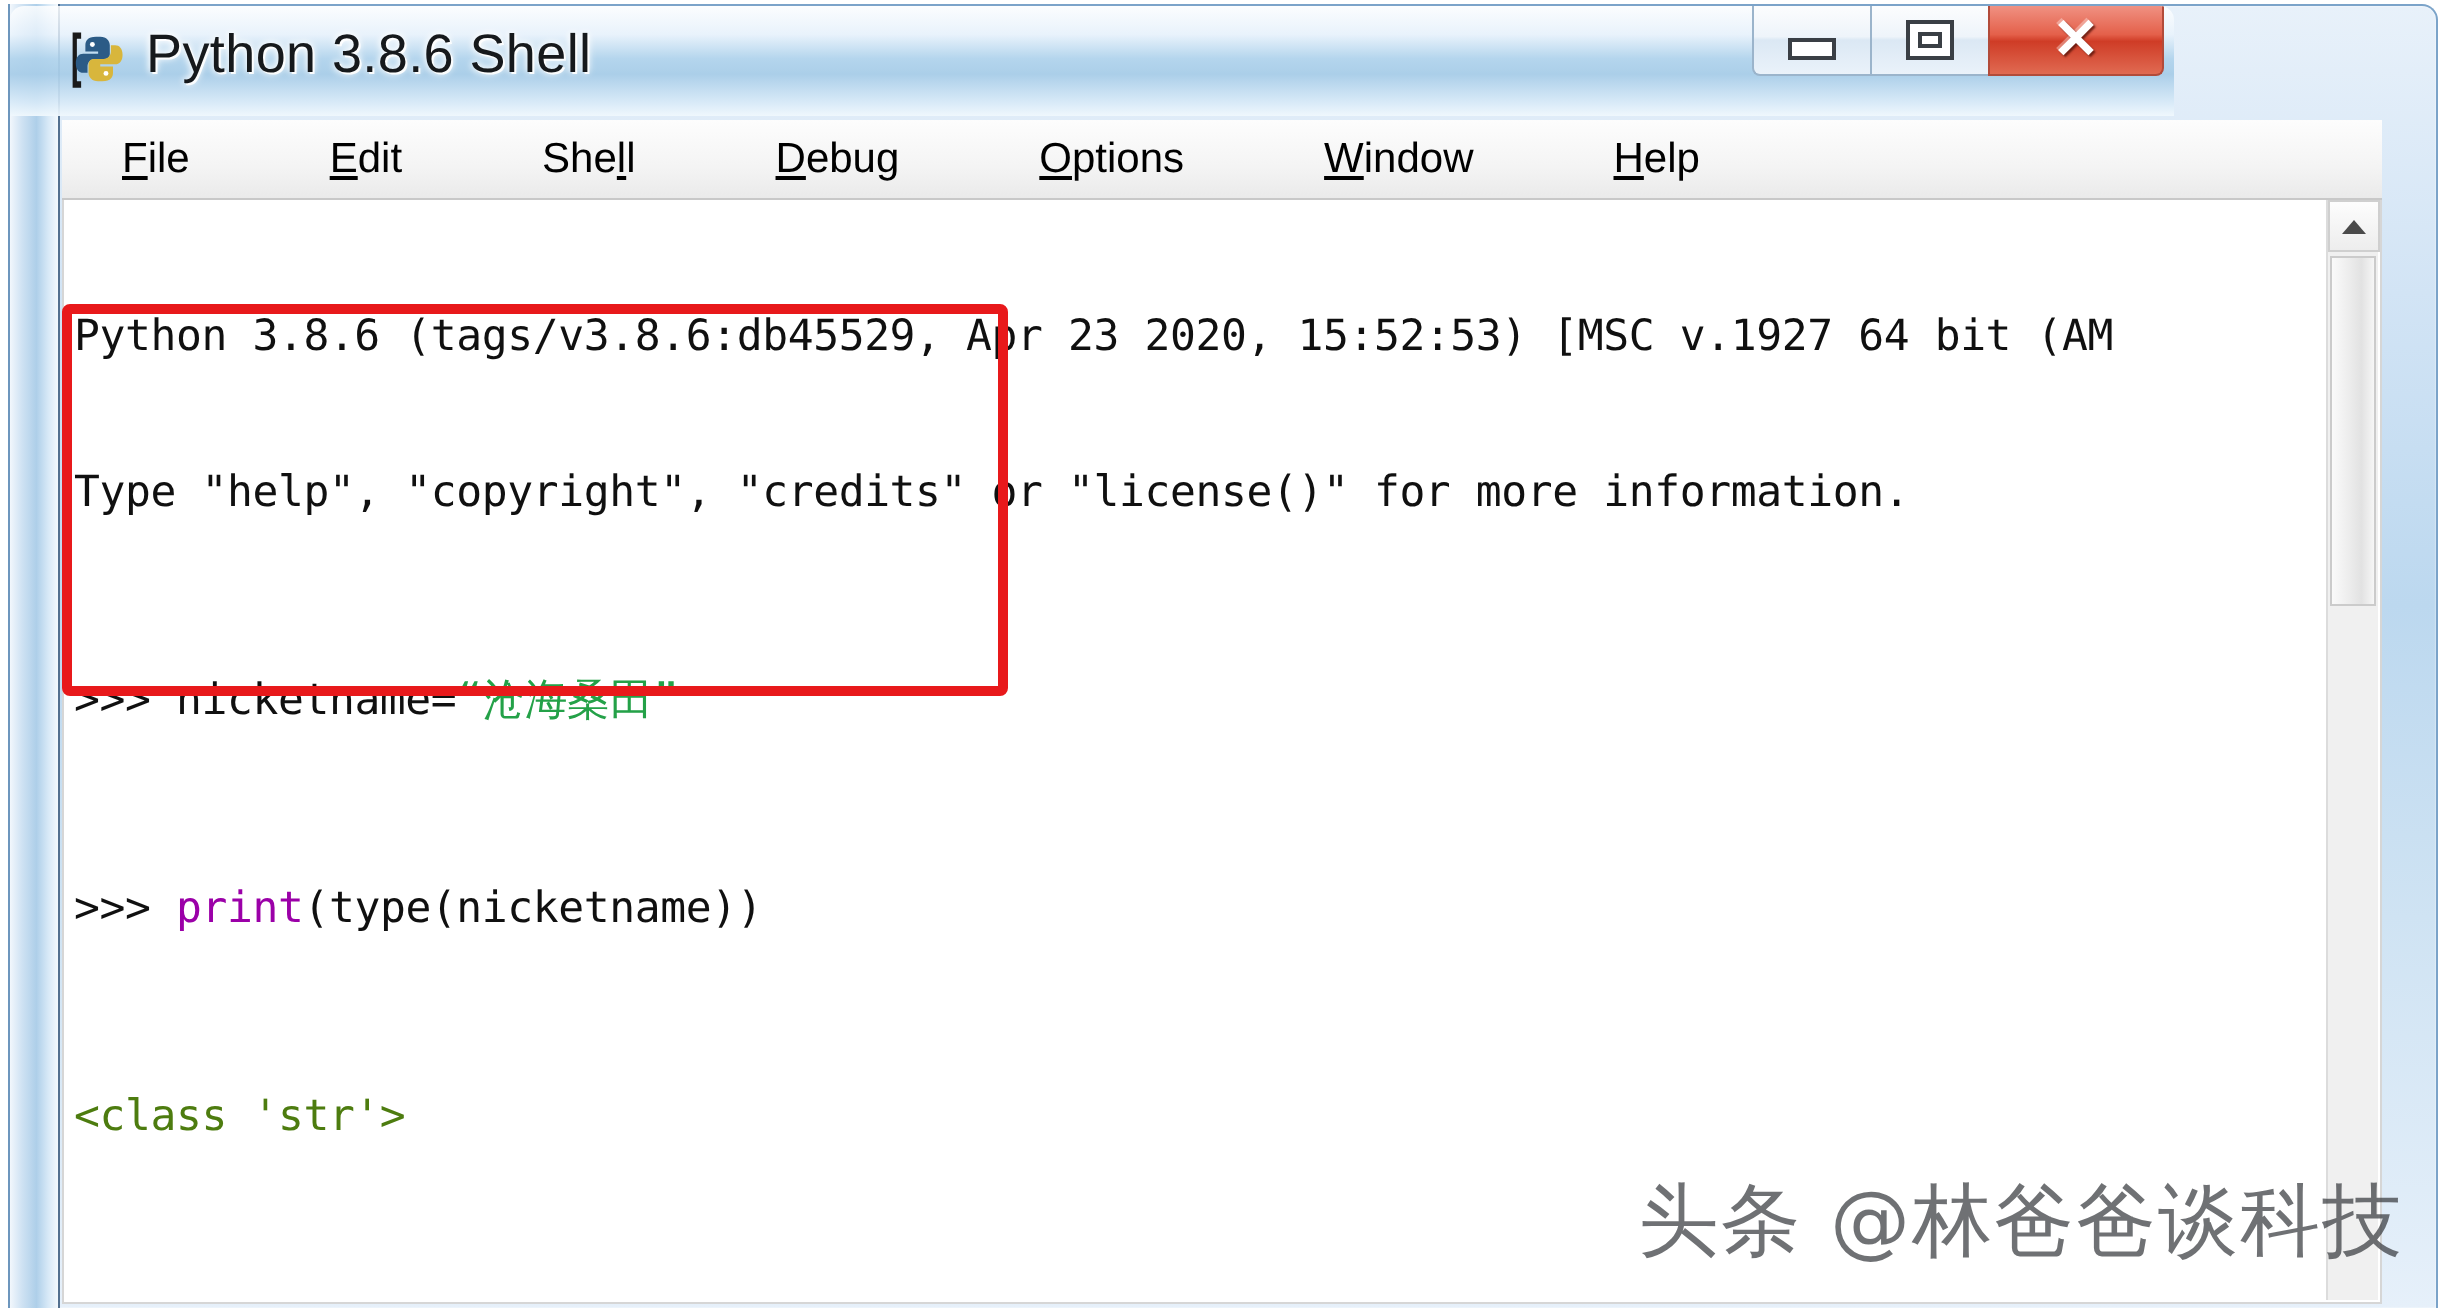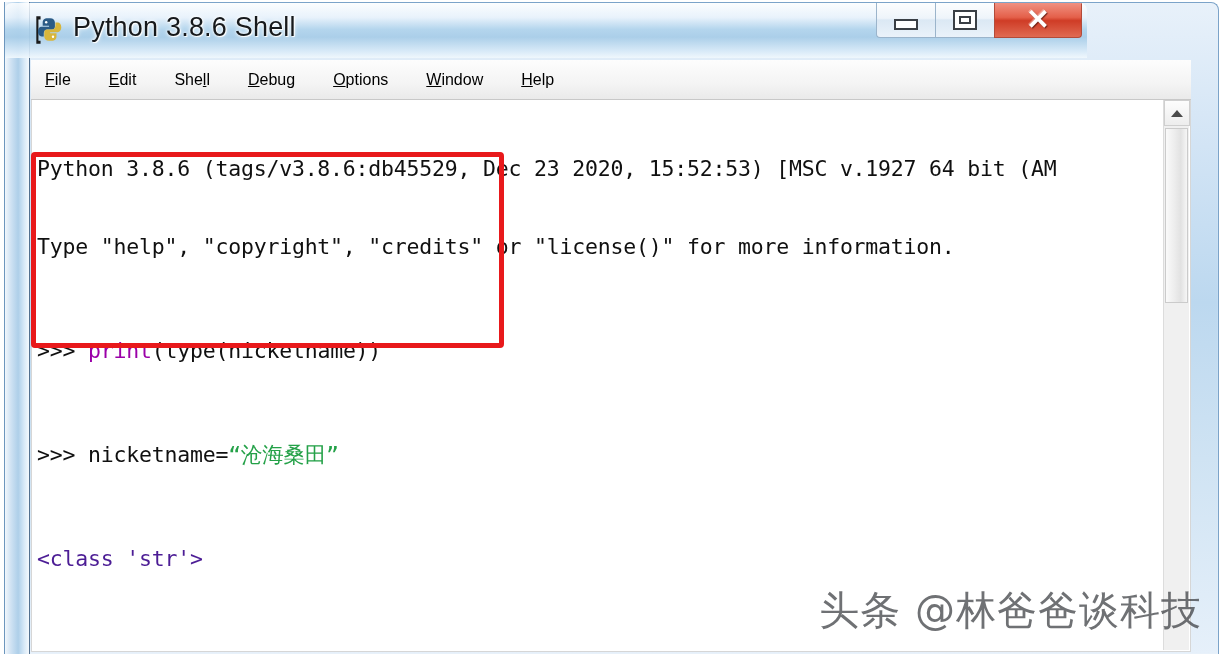--- a/index.html
+++ b/index.html
@@ -143,23 +143,23 @@
     left: 31px; top: 60px;
     width: 1160px;
     height: 40px;
     background: linear-gradient(to bottom, #fdfdfd 0%, #f4f4f4 60%, #eaeaea 100%);
     border-bottom: 1px solid #c8c8c8;
     display: flex;
     align-items: center;
     box-sizing: border-box;
   }
   .menu-item {
-    font-size: 16px;
+    font-size: 21px;
     color: #000000;
-    padding: 0 14px;
+    padding: 0 30px;
     margin-right: 10px;
     white-space: nowrap;
     cursor: default;
   }
   .menu-item u { text-decoration: underline; }
 
   
   .console {
     position: absolute;
     left: 31px; top: 100px;
@@ -175,21 +175,21 @@
     position: absolute;
     left: 5px; top: 4px;
     font-family: "DejaVu Sans Mono", "Liberation Mono", monospace;
     font-size: 21.5px;
     line-height: 26px;
     white-space: pre;
     letter-spacing: -0.2px;
   }
   .ln { display: block; height: 26px; }
   .c-black  { color: #101010; }
-  .c-blue   { color: #4c1d95; }
+  .c-blue   { color: #4d7c0f; }
   .c-green  { color: #24a148; }
   .c-purple { color: #9b00a8; }
 
   
   .scrollbar {
     position: absolute;
     right: 1px; top: 0px;
     width: 26px;
     height: 550px;
     background: #f0f0f0;
@@ -284,26 +284,26 @@
     <div class="menu-item"><u>E</u>dit</div>
     <div class="menu-item">She<u>l</u>l</div>
     <div class="menu-item"><u>D</u>ebug</div>
     <div class="menu-item"><u>O</u>ptions</div>
     <div class="menu-item"><u>W</u>indow</div>
     <div class="menu-item"><u>H</u>elp</div>
   </div>
 
   <div class="console">
     <div class="code">
-      <span class="ln c-black">Python 3.8.6 (tags/v3.8.6:db45529, Dec 23 2020, 15:52:53) [MSC v.1927 64 bit (AM</span>
+      <span class="ln c-black">Python 3.8.6 (tags/v3.8.6:db45529, Apr 23 2020, 15:52:53) [MSC v.1927 64 bit (AM</span>
       <span class="ln c-black">Type "help", "copyright", "credits" or "license()" for more information.</span>
 
+      <span class="ln"><span class="c-black">&gt;&gt;&gt; </span><span class="c-black">nicketname=</span><span class="c-green">“沧海桑田”</span></span>
+
       <span class="ln"><span class="c-black">&gt;&gt;&gt; </span><span class="c-purple">print</span><span class="c-black">(type(nicketname))</span></span>
-
-      <span class="ln"><span class="c-black">&gt;&gt;&gt; </span><span class="c-black">nicketname=</span><span class="c-green">“沧海桑田”</span></span>
 
       <span class="ln c-blue">&lt;class 'str'&gt;</span>
 
       
 
       
 
       
 
       

